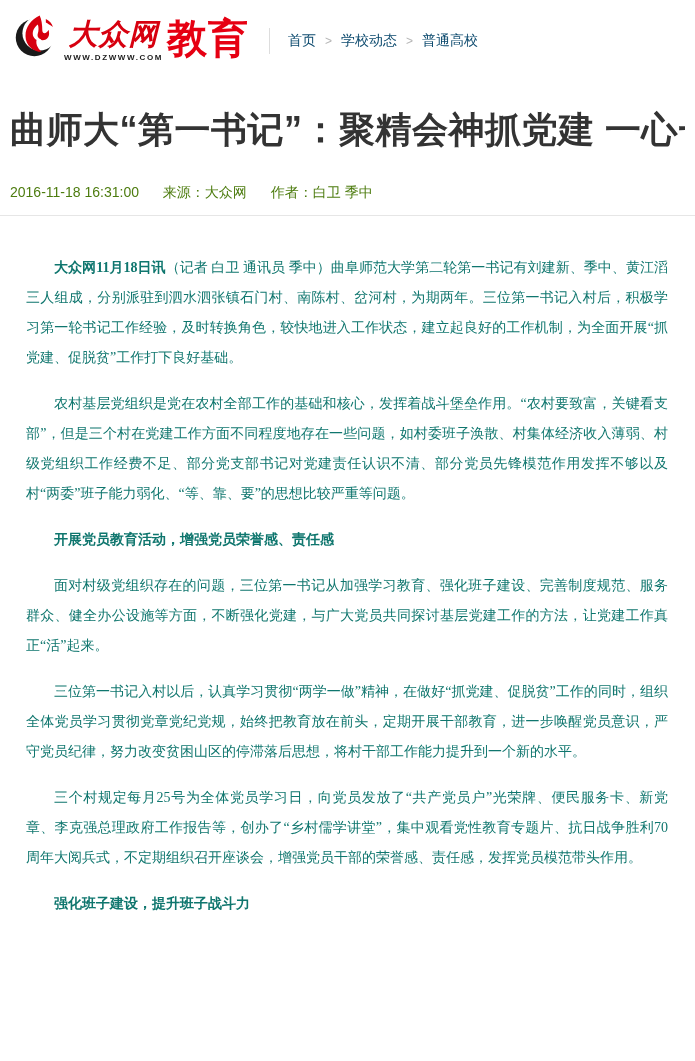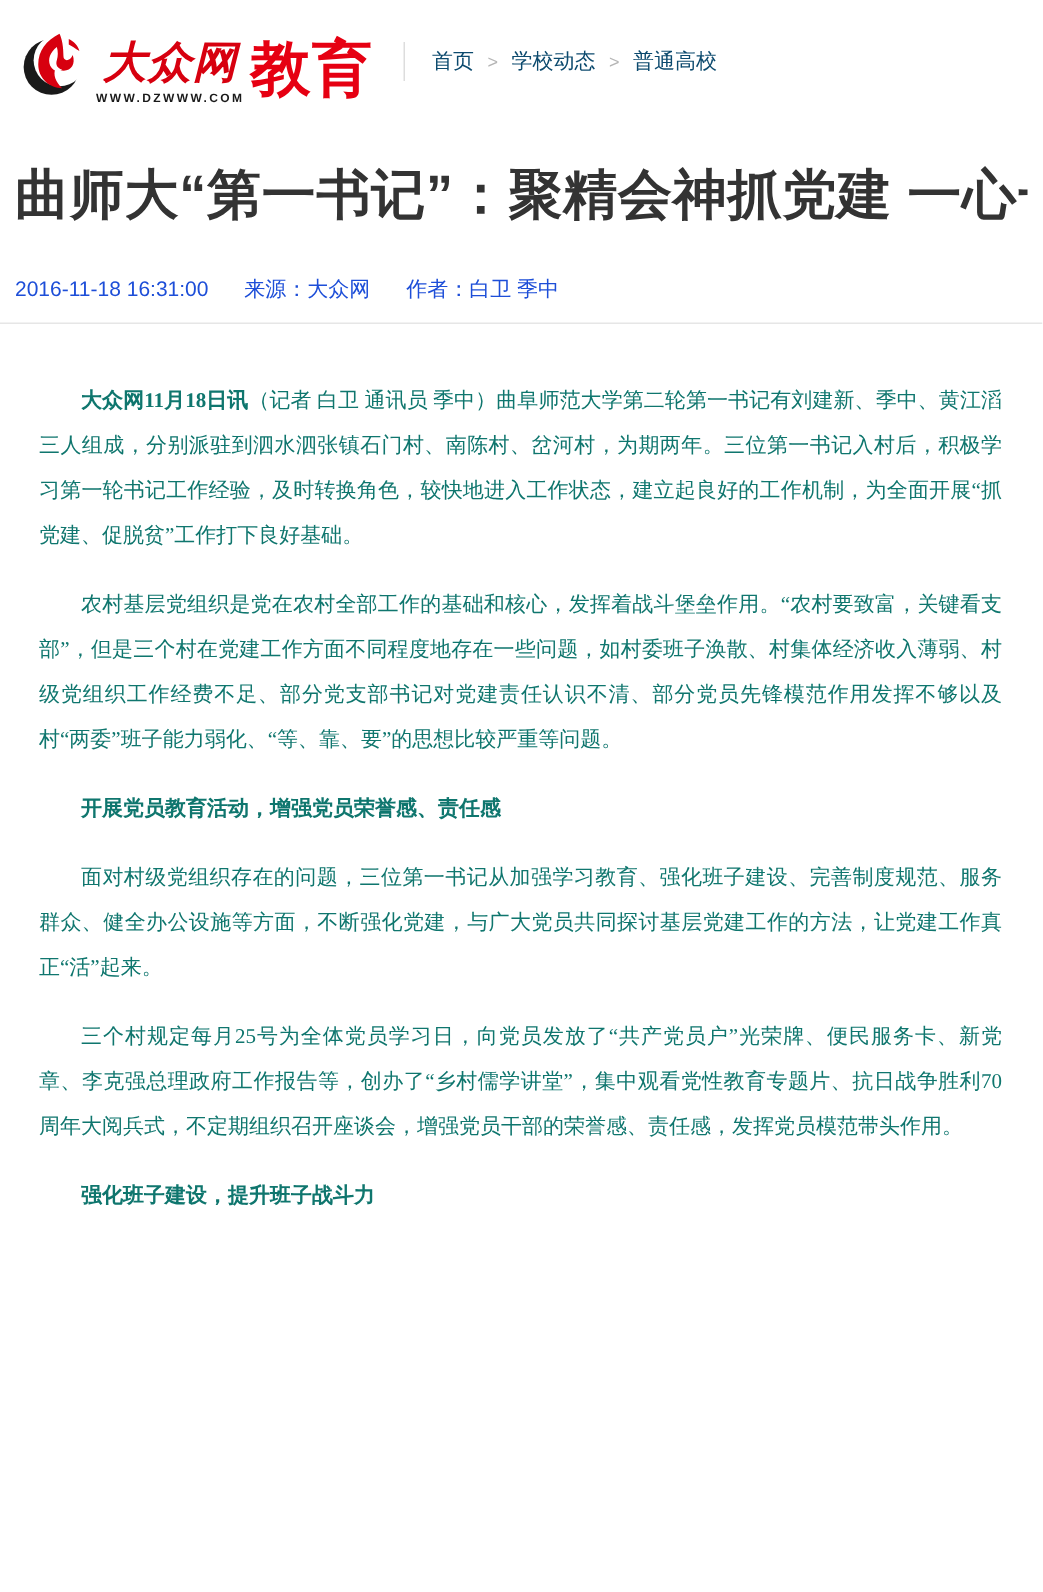--- a/index.html
+++ b/index.html
@@ -6,21 +6,21 @@
     margin: 0;
     padding: 0;
     background: #ffffff;
     width: 695px;
     height: 1061px;
     overflow: hidden;
     font-family: "Liberation Sans", sans-serif;
   }
   .header {
     display: flex;
-    align-items: flex-end;
+    align-items: flex-start;
     padding: 12px 0 4px 14px;
     height: 58px;
   }
   .logo-link {
     display: flex;
     align-items: flex-end;
     text-decoration: none;
   }
   .logo-icon { margin-right: 4px; }
   .logo-textcol {
@@ -87,21 +87,21 @@
     height: 48px;
     white-space: nowrap;
     overflow: hidden;
     letter-spacing: 0.5px;
   }
   .meta-row {
     margin-top: 30px;
     padding: 0 10px 13px 10px;
     border-bottom: 1px solid #e6e6e6;
     font-size: 14px;
-    color: #1d4ed8;
+    color: #4d7c0f;
   }
   .meta-row span { margin-right: 20px; }
   .article-body {
     padding: 21px 11px 0 10px;
   }
   .para {
     margin: 16px;
     font-family: "Liberation Serif", "DejaVu Serif", serif;
     font-size: 14px;
     line-height: 30px;
@@ -153,15 +153,16 @@
   <span>2016-11-18 16:31:00</span>
   <span>来源：大众网</span>
   <span>作者：白卫 季中</span>
 </div>
 
 <article class="article-body">
     <p class="para"><strong>大众网11月18日讯</strong>（记者 白卫 通讯员 季中）曲阜师范大学第二轮第一书记有刘建新、季中、黄江滔三人组成，分别派驻到泗水泗张镇石门村、南陈村、岔河村，为期两年。三位第一书记入村后，积极学习第一轮书记工作经验，及时转换角色，较快地进入工作状态，建立起良好的工作机制，为全面开展“抓党建、促脱贫”工作打下良好基础。</p>
     <p class="para">农村基层党组织是党在农村全部工作的基础和核心，发挥着战斗堡垒作用。“农村要致富，关键看支部”，但是三个村在党建工作方面不同程度地存在一些问题，如村委班子涣散、村集体经济收入薄弱、村级党组织工作经费不足、部分党支部书记对党建责任认识不清、部分党员先锋模范作用发挥不够以及村“两委”班子能力弱化、“等、靠、要”的思想比较严重等问题。</p>
     <p class="para sub">开展党员教育活动，增强党员荣誉感、责任感</p>
     <p class="para">面对村级党组织存在的问题，三位第一书记从加强学习教育、强化班子建设、完善制度规范、服务群众、健全办公设施等方面，不断强化党建，与广大党员共同探讨基层党建工作的方法，让党建工作真正“活”起来。</p>
+    <p class="para">三位第一书记入村以后，认真学习贯彻“两学一做”精神，在做好“抓党建、促脱贫”工作的同时，组织全体党员学习贯彻党章党纪党规，始终把教育放在前头，定期开展干部教育，进一步唤醒党员意识，严守党员纪律，努力改变贫困山区的停滞落后思想，将村干部工作能力提升到一个新的水平。</p>
     <p class="para">三个村规定每月25号为全体党员学习日，向党员发放了“共产党员户”光荣牌、便民服务卡、新党章、李克强总理政府工作报告等，创办了“乡村儒学讲堂”，集中观看党性教育专题片、抗日战争胜利70周年大阅兵式，不定期组织召开座谈会，增强党员干部的荣誉感、责任感，发挥党员模范带头作用。</p>
     <p class="para sub">强化班子建设，提升班子战斗力</p>
   </article>
 
 </body></html>

